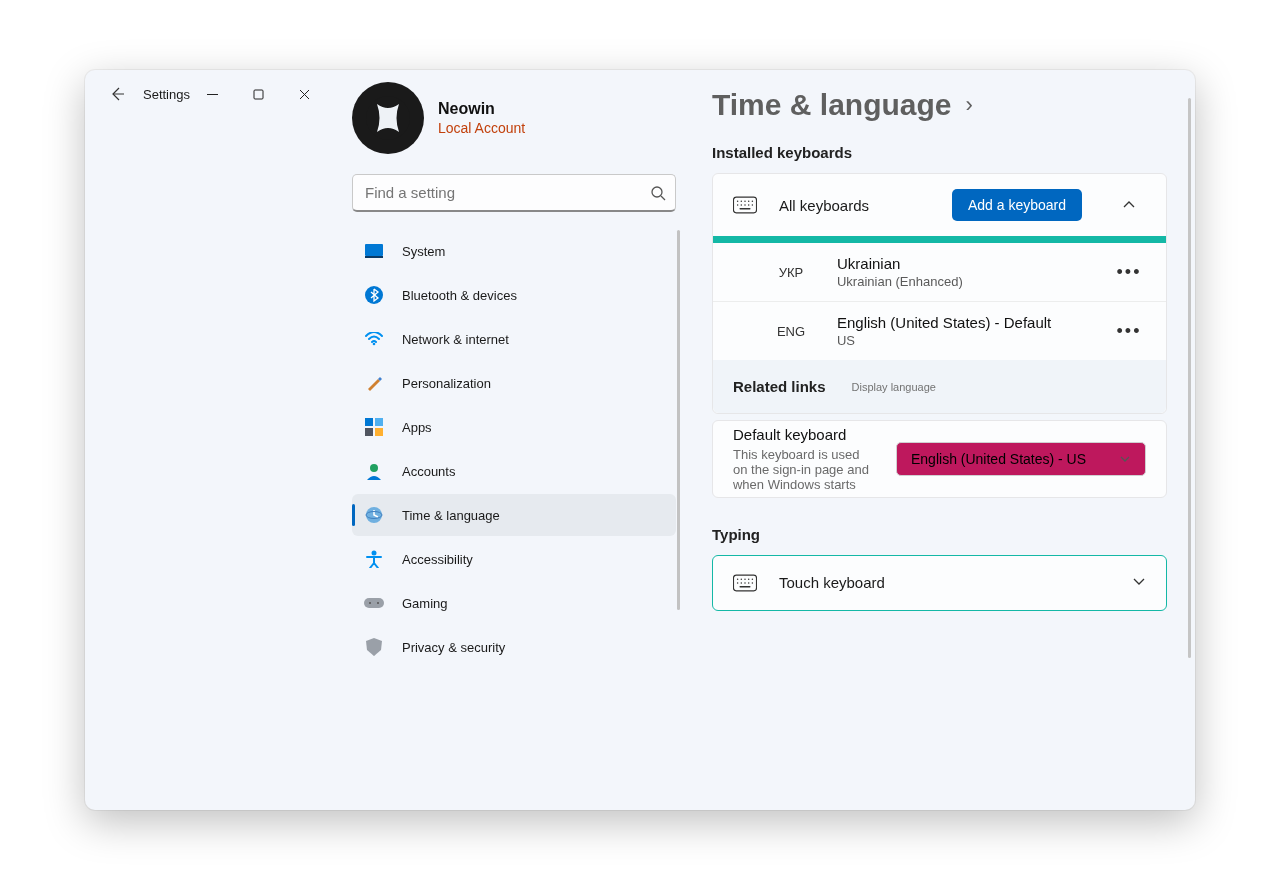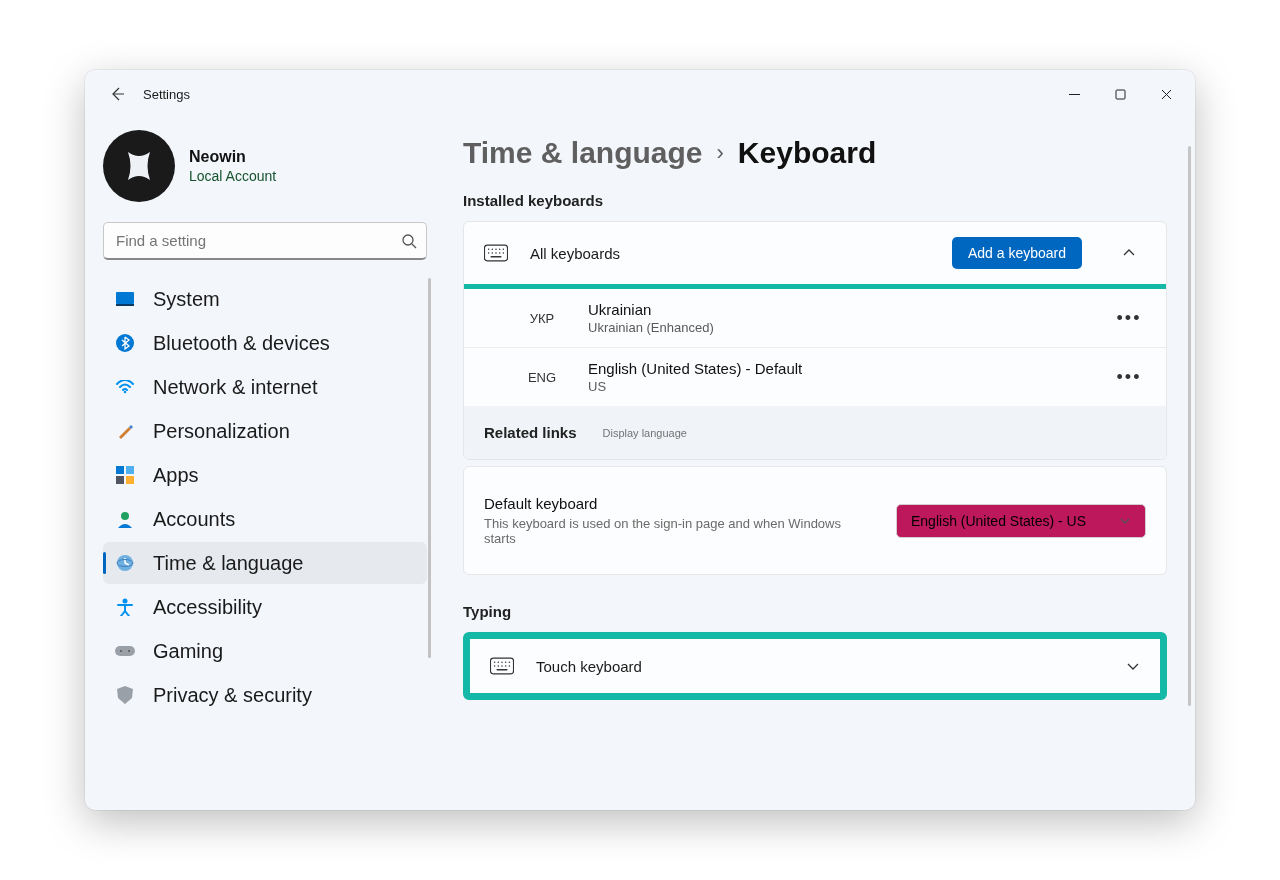--- a/index.html
+++ b/index.html
@@ -1,72 +1,72 @@
 <!DOCTYPE html>
 <html><head>
 <meta charset="utf-8">
 <style>
 * { margin: 0; padding: 0; box-sizing: border-box; font-family: "Segoe UI", -apple-system, sans-serif; }
 body { background: #ffffff; width: 1280px; height: 880px; overflow: hidden; display:flex; align-items:center; justify-content:center;}
 .window {
   width: 1110px; height: 740px; background: #f3f6fb; border-radius: 10px;
   box-shadow: 0 12px 40px rgba(0,0,0,0.25), 0 0 0 1px rgba(0,0,0,0.05);
-  display: flex; flex-direction: column; position: relative; overflow: hidden;
+  display: flex; flex-direction: row; position: relative; overflow: hidden;
 }
 .titlebar { height: 48px; display: flex; align-items: center; padding: 0 6px; }
 .back-btn { width:36px; height:36px; display:flex; align-items:center; justify-content:center; margin-left:8px; cursor:pointer; border-radius:4px;}
 .titlebar-title { font-size: 13px; color:#1a1a1a; margin-left: 8px; }
 .win-controls { margin-left:auto; display:flex; }
 .win-btn { width:46px; height:32px; display:flex; align-items:center; justify-content:center; cursor:pointer; }
 .body { flex:1; display:flex; overflow:hidden; }
 .sidebar { width: 360px; padding: 0 18px 0 18px; display:flex; flex-direction:column; }
 .account { display:flex; align-items:center; gap:14px; padding: 12px 0 20px 0; }
 .avatar { width:72px; height:72px; border-radius:50%; background:#1a1a1a; display:flex; align-items:center; justify-content:center; }
 .avatar svg { width:44px; height:44px; }
 .acct-name { font-size:16px; font-weight:600; color:#111; }
-.acct-sub { font-size:14px; color:#14532d; margin-top:2px; }
+.acct-sub { font-size:14px; color:#c2410c; margin-top:2px; }
 .search { position:relative; margin-bottom:18px; }
 .search input { width:100%; height:38px; border:1px solid #c9c9c9; border-bottom:2px solid #888; border-radius:5px; padding:0 40px 0 12px; font-size:15px; background:#fdfdfe; outline:none;}
 .search .sicon { position:absolute; right:10px; top:50%; transform:translateY(-50%); }
 .nav { display:flex; flex-direction:column; gap:2px; position:relative;}
 .nav-scroll-thumb { position:absolute; right:-4px; top:0; width:3px; height:380px; background:#c2c2c2; border-radius:2px;}
-.nav-item { display:flex; align-items:center; gap:18px; height:42px; padding:0 12px; border-radius:6px; cursor:pointer; font-size:20px; color:#1a1a1a; position:relative;}
+.nav-item { display:flex; align-items:center; gap:18px; height:42px; padding:0 12px; border-radius:6px; cursor:pointer; font-size:13px; color:#1a1a1a; position:relative;}
 .nav-item.active { background:#e6eaef; }
 .nav-item.active::before { content:""; position:absolute; left:0; top:10px; bottom:10px; width:3px; background:#0067c0; border-radius:2px;}
 .nav-icon { width:20px; height:20px; display:flex; align-items:center; justify-content:center; font-size:16px;}
 .main { flex:1; padding: 18px 28px 0 18px; overflow-y:auto; position:relative;}
 .main-scroll { position:absolute; right:4px; top:28px; width:3px; height:560px; background:#c5c5c5; border-radius:2px;}
 .breadcrumb { display:flex; align-items:center; gap:14px; margin-bottom:22px;}
 .crumb-parent { font-size:30px; font-weight:600; color:#5f5f5f; cursor:pointer;}
 .crumb-sep { font-size:22px; color:#5f5f5f; }
 .crumb-current { font-size:30px; font-weight:600; color:#111;}
 .section-label { font-size:15px; font-weight:600; color:#222; margin-bottom:12px;}
 .card { background:#fcfdfe; border:1px solid #e6e6e8; border-radius:6px; margin-bottom:6px; }
 .card-row { display:flex; align-items:center; padding:14px 20px; gap:22px;}
 .card-icon { width:24px; display:flex; justify-content:center; color:#333;}
 .card-title { font-size:15px; color:#1a1a1a; flex:1;}
 .add-btn { background:#0067c0; color:#fff; border:none; padding:8px 16px; border-radius:5px; font-size:14px; cursor:pointer;}
 .expand-btn { width:34px; height:34px; display:flex; align-items:center; justify-content:center; cursor:pointer; margin-left:8px;}
-.kb-list { border-top:5px solid #14b8a6;}
+.kb-list { border-top:7px solid #14b8a6;}
 .kb-item { display:flex; align-items:center; padding:12px 20px 12px 20px; gap:18px; border-bottom:1px solid #eceded;}
 .kb-item:last-child { border-bottom:none;}
 .kb-tag { width:56px; text-align:center; font-size:13px; color:#333; margin-left:30px;}
 .kb-text { flex:1; }
 .kb-name { font-size:15px; color:#111;}
 .kb-sub { font-size:13px; color:#5a5a5a; margin-top:2px;}
 .kb-more { width:34px; height:34px; display:flex; align-items:center; justify-content:center; cursor:pointer; font-size:18px; letter-spacing:2px; color:#333;}
 .related { display:flex; align-items:center; gap:26px; padding:18px 20px; background:#f0f4f9; border-bottom-left-radius:6px; border-bottom-right-radius:6px;}
 .related-label { font-size:15px; font-weight:600; color:#222;}
 .related-link { font-size:11px; color:#737373; cursor:pointer;}
-.default-card { background:#fcfdfe; border:1px solid #e6e6e8; border-radius:6px; padding:28px 20px; display:flex; align-items:center; gap:20px; margin-top:6px; margin-bottom:28px;}
+.default-card { background:#fcfdfe; border:1px solid #e6e6e8; border-radius:6px; padding:5px 20px; display:flex; align-items:center; gap:20px; margin-top:6px; margin-bottom:28px;}
 .default-text { flex:1;}
 .default-title { font-size:15px; color:#111; margin-bottom:4px;}
 .default-sub { font-size:13px; color:#6a6a6a; max-width:360px;}
 .dropdown { border:1px solid #d0d0d2; background:#be185d; border-radius:5px; padding:8px 14px; display:flex; align-items:center; gap:16px; font-size:14px; cursor:pointer; min-width:250px; justify-content:space-between;}
-.touch-card { background:#fcfdfe; border:7px solid #14b8a6; border-radius:6px; padding:18px 20px; display:flex; align-items:center; gap:22px;}
+.touch-card { background:#fcfdfe; border:1px solid #14b8a6; border-radius:6px; padding:18px 20px; display:flex; align-items:flex-start; gap:22px;}
 svg { display:block; }
 </style>
 </head>
 <body>
 
 <div class="window">
 
   <div class="titlebar">
     <div class="back-btn">
       <svg width="16" height="16" viewBox="0 0 16 16">
@@ -216,21 +216,20 @@
         <div class="nav-scroll-thumb"></div>
       </div>
     </div>
 
     <div class="main">
       <div class="main-scroll"></div>
 
       <div class="breadcrumb">
         <span class="crumb-parent">Time &amp; language</span>
         <span class="crumb-sep">›</span>
-        <span class="crumb-current">Keyboard</span>
       </div>
 
       <div class="section-label">Installed keyboards</div>
 
       <div class="card">
         <div class="card-row">
           <span class="card-icon">
             <svg width="26" height="18" viewBox="0 0 26 18">
                 <rect x="0.5" y="0.5" width="25" height="17" rx="3" stroke="#333" stroke-width="1.3" fill="none"></rect>
                 <circle cx="5" cy="5" r="0.8" fill="#333"></circle>

